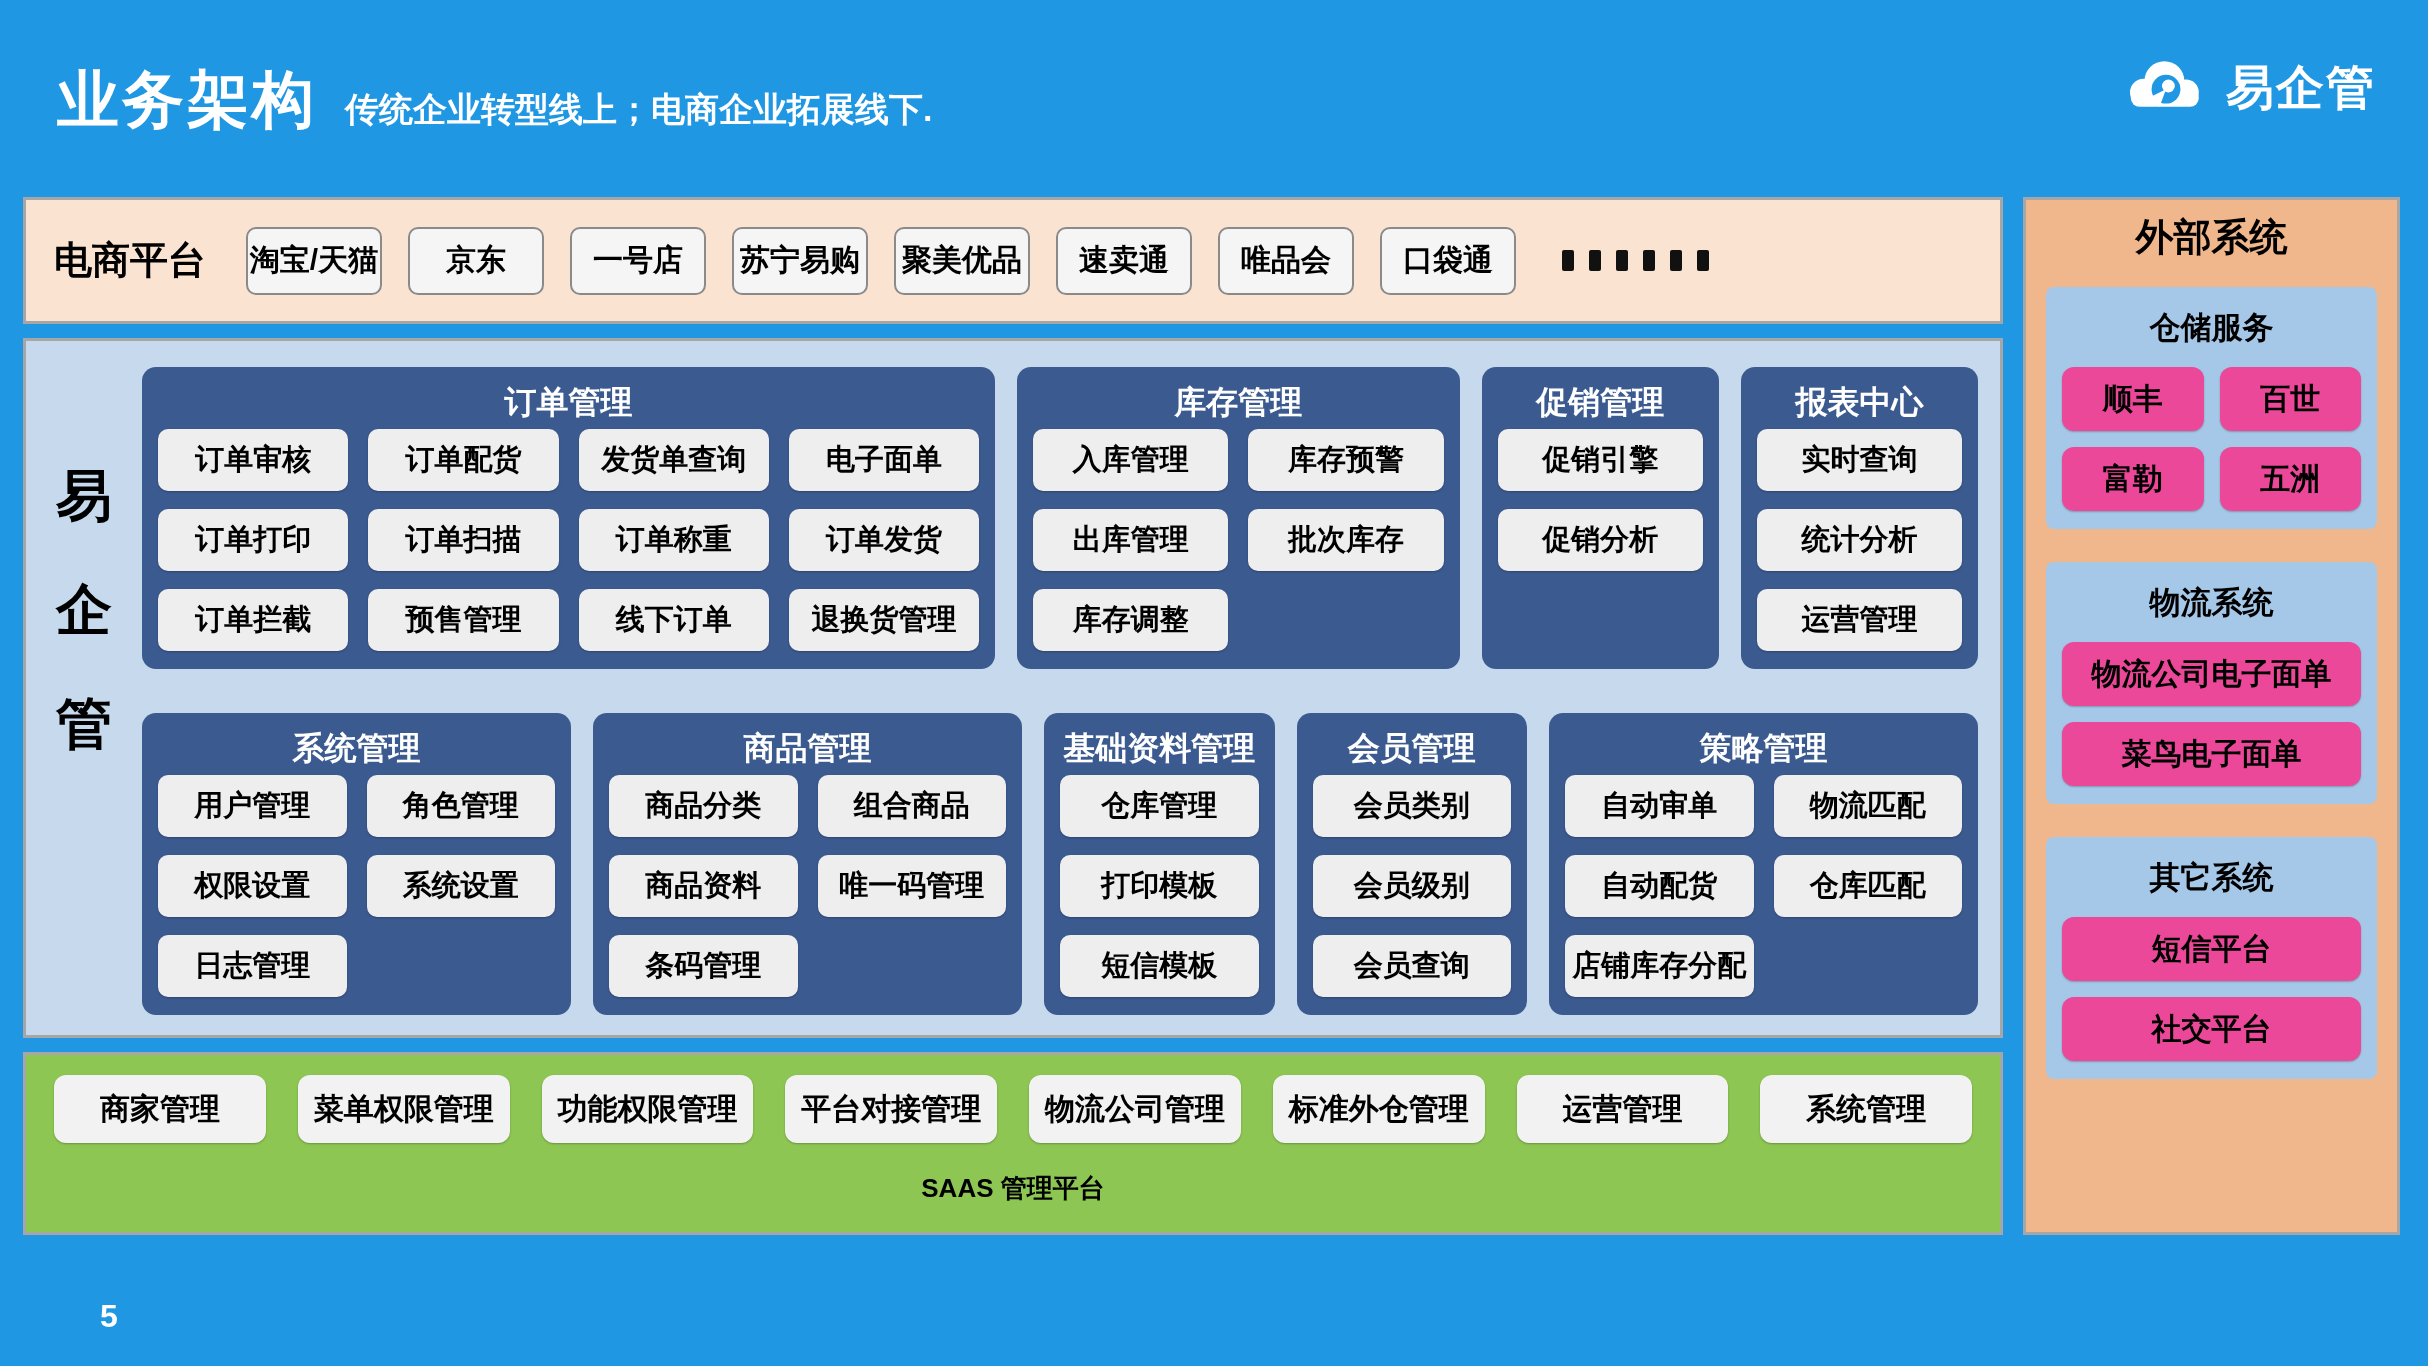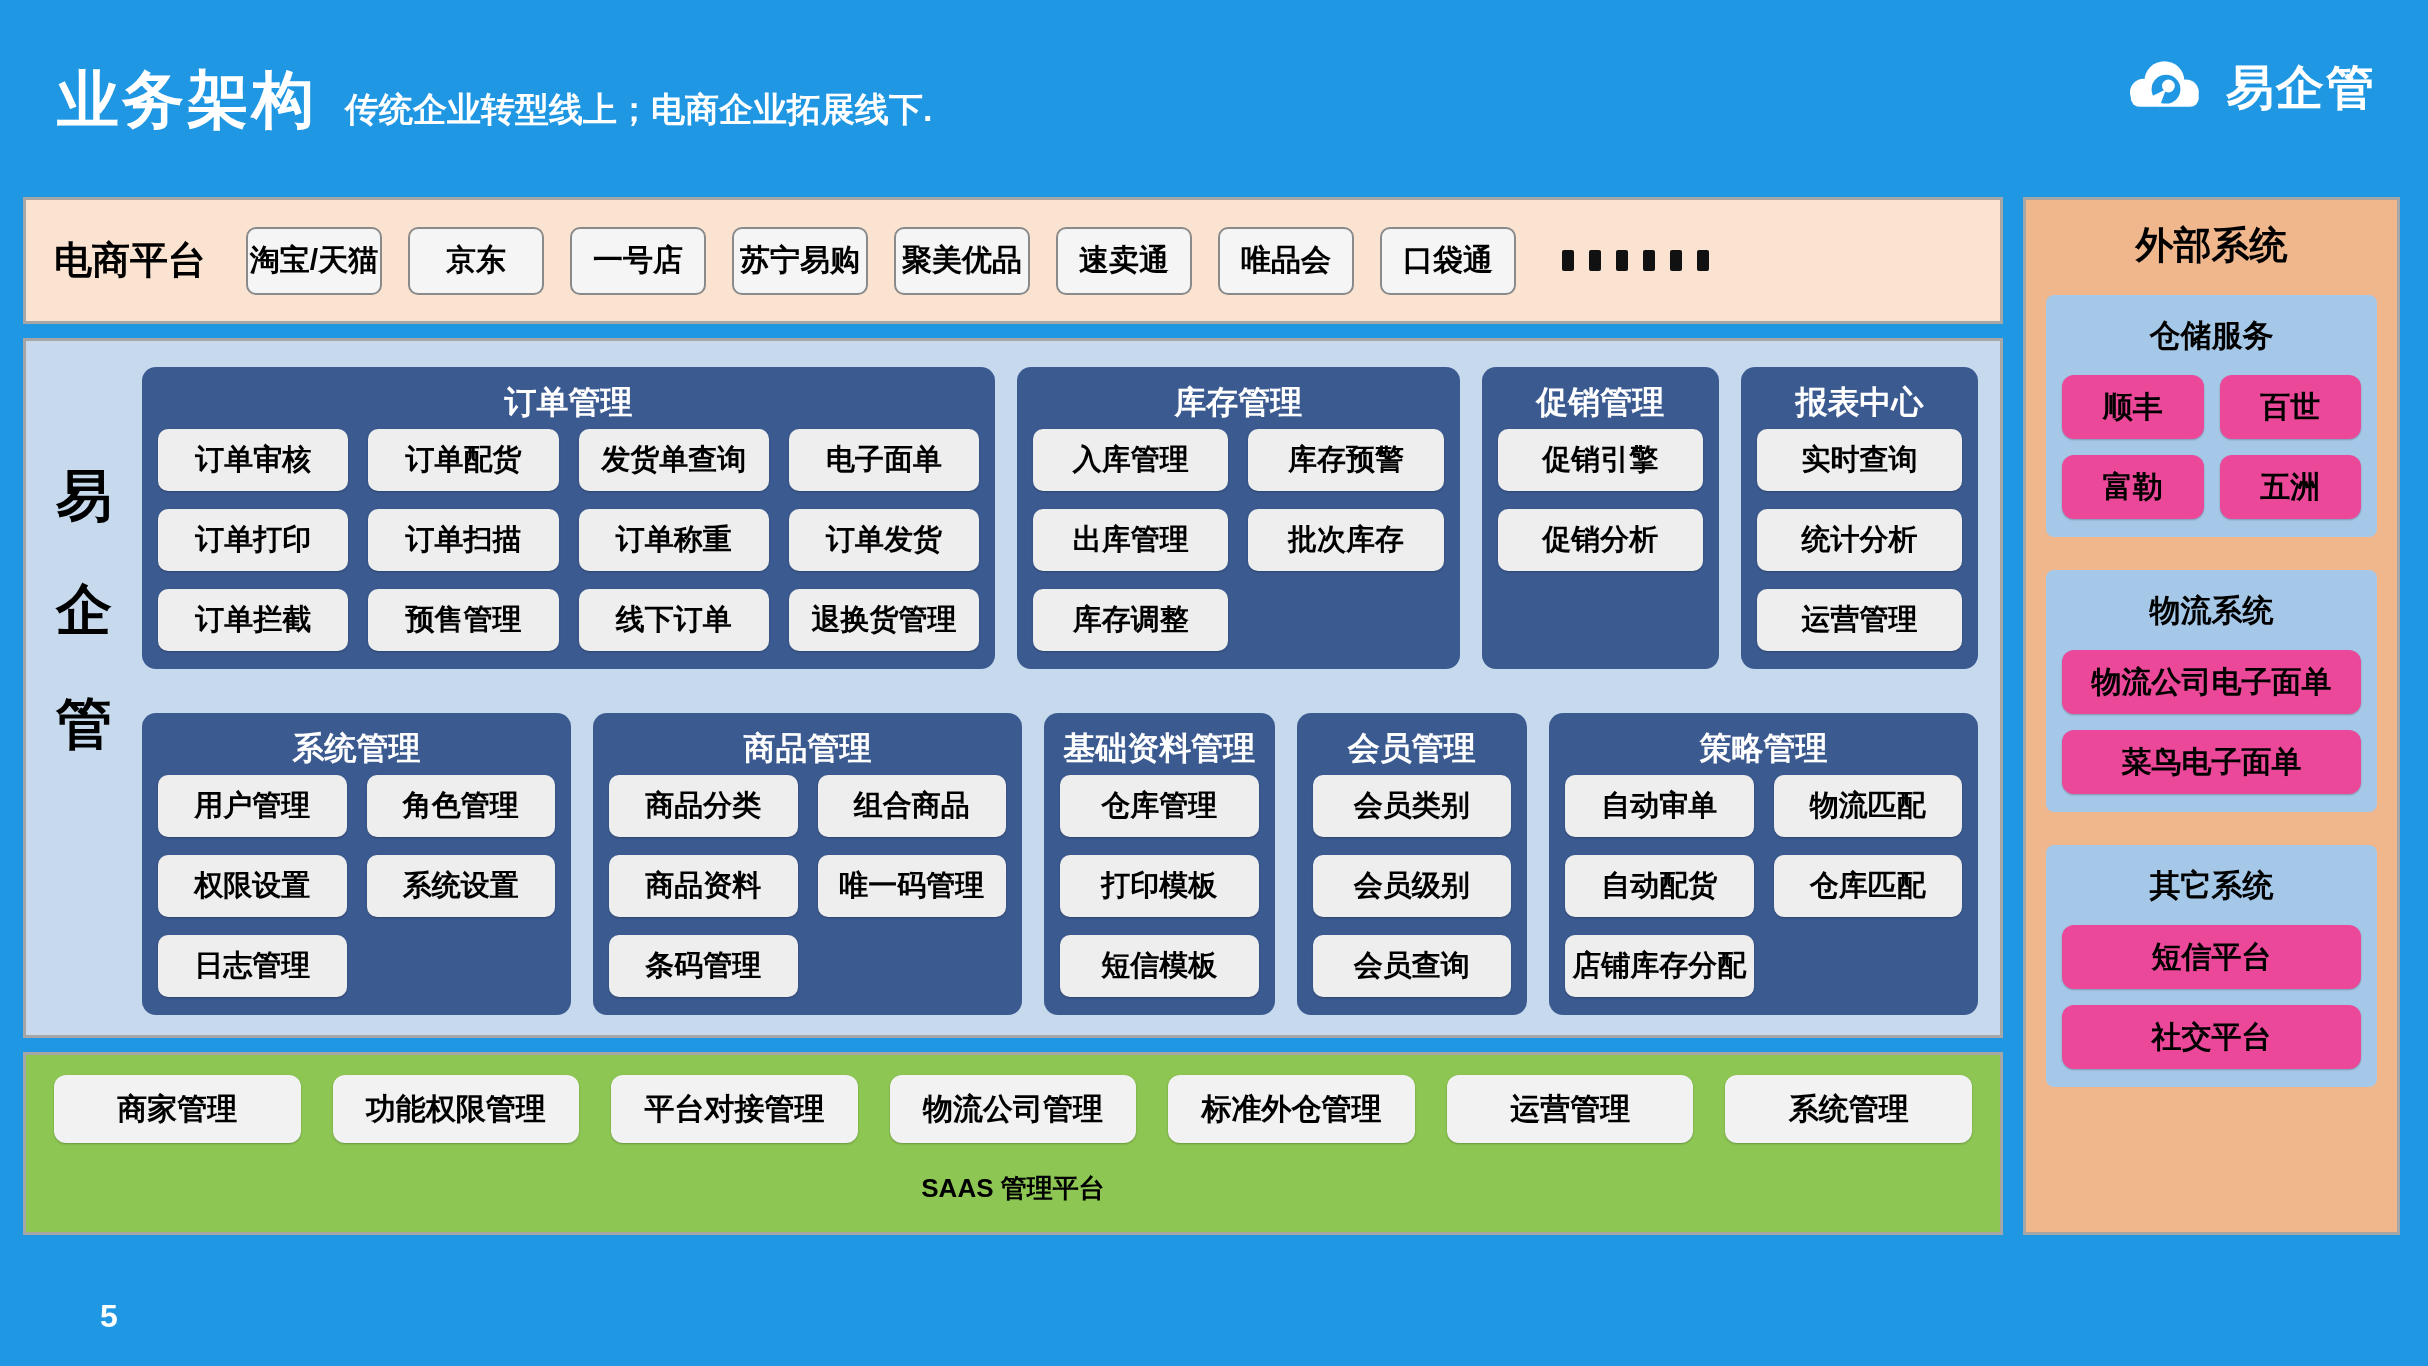--- a/index.html
+++ b/index.html
@@ -52,21 +52,21 @@
     background:var(--green);border:3px solid var(--border);
     display:flex;flex-direction:column;align-items:center;padding:20px 28px 10px;}
   .saas-buttons{display:flex;gap:32px;width:100%;}
   .saas-button{flex:1;height:68px;background:#f2f2f2;border-radius:12px;display:flex;
     align-items:center;justify-content:center;font-size:30px;font-weight:700;
     white-space:nowrap;box-shadow:0 1px 2px rgba(0,0,0,.25);}
   .saas-label{font-size:26px;font-weight:800;margin-top:28px;}
   
   .ext-panel{position:absolute;left:2023px;top:197px;width:377px;height:1038px;
     background:var(--peach-dark);border:3px solid var(--border);
-    padding:12px 20px;display:flex;flex-direction:column;}
+    padding:4px 20px;display:flex;flex-direction:column;}
   .ext-title{text-align:center;font-size:38px;font-weight:800;margin:8px 0 24px;}
   .ext-section{background:var(--section-blue);border-radius:8px;padding:12px 16px 18px;margin-bottom:33px;}
   .ext-section-title{text-align:center;font-size:31px;font-weight:700;margin:8px 0 18px;}
   .ext-grid{display:grid;grid-template-columns:repeat(var(--cols,1),1fr);gap:16px;}
   .ext-button{height:64px;background:#ec4899;border-radius:12px;display:flex;align-items:center;
     justify-content:center;font-size:30px;font-weight:700;white-space:nowrap;
     box-shadow:0 1px 2px rgba(0,0,0,.25);}
   .page-num{position:absolute;left:100px;top:1298px;color:#fff;font-size:32px;font-weight:700;}
 </style>
 </head>
@@ -212,20 +212,21 @@
             <div class="module-button">店铺库存分配</div>
           </div>
         </div>
       </div>
     </div>
 </div>
 
 <div class="saas-bar">
   <div class="saas-buttons">
       <div class="saas-button">商家管理</div>
+      <div class="saas-button">菜单权限管理</div>
       <div class="saas-button">功能权限管理</div>
       <div class="saas-button">平台对接管理</div>
       <div class="saas-button">物流公司管理</div>
       <div class="saas-button">标准外仓管理</div>
       <div class="saas-button">运营管理</div>
       <div class="saas-button">系统管理</div>
     </div>
   <div class="saas-label">SAAS 管理平台</div>
 </div>
 

